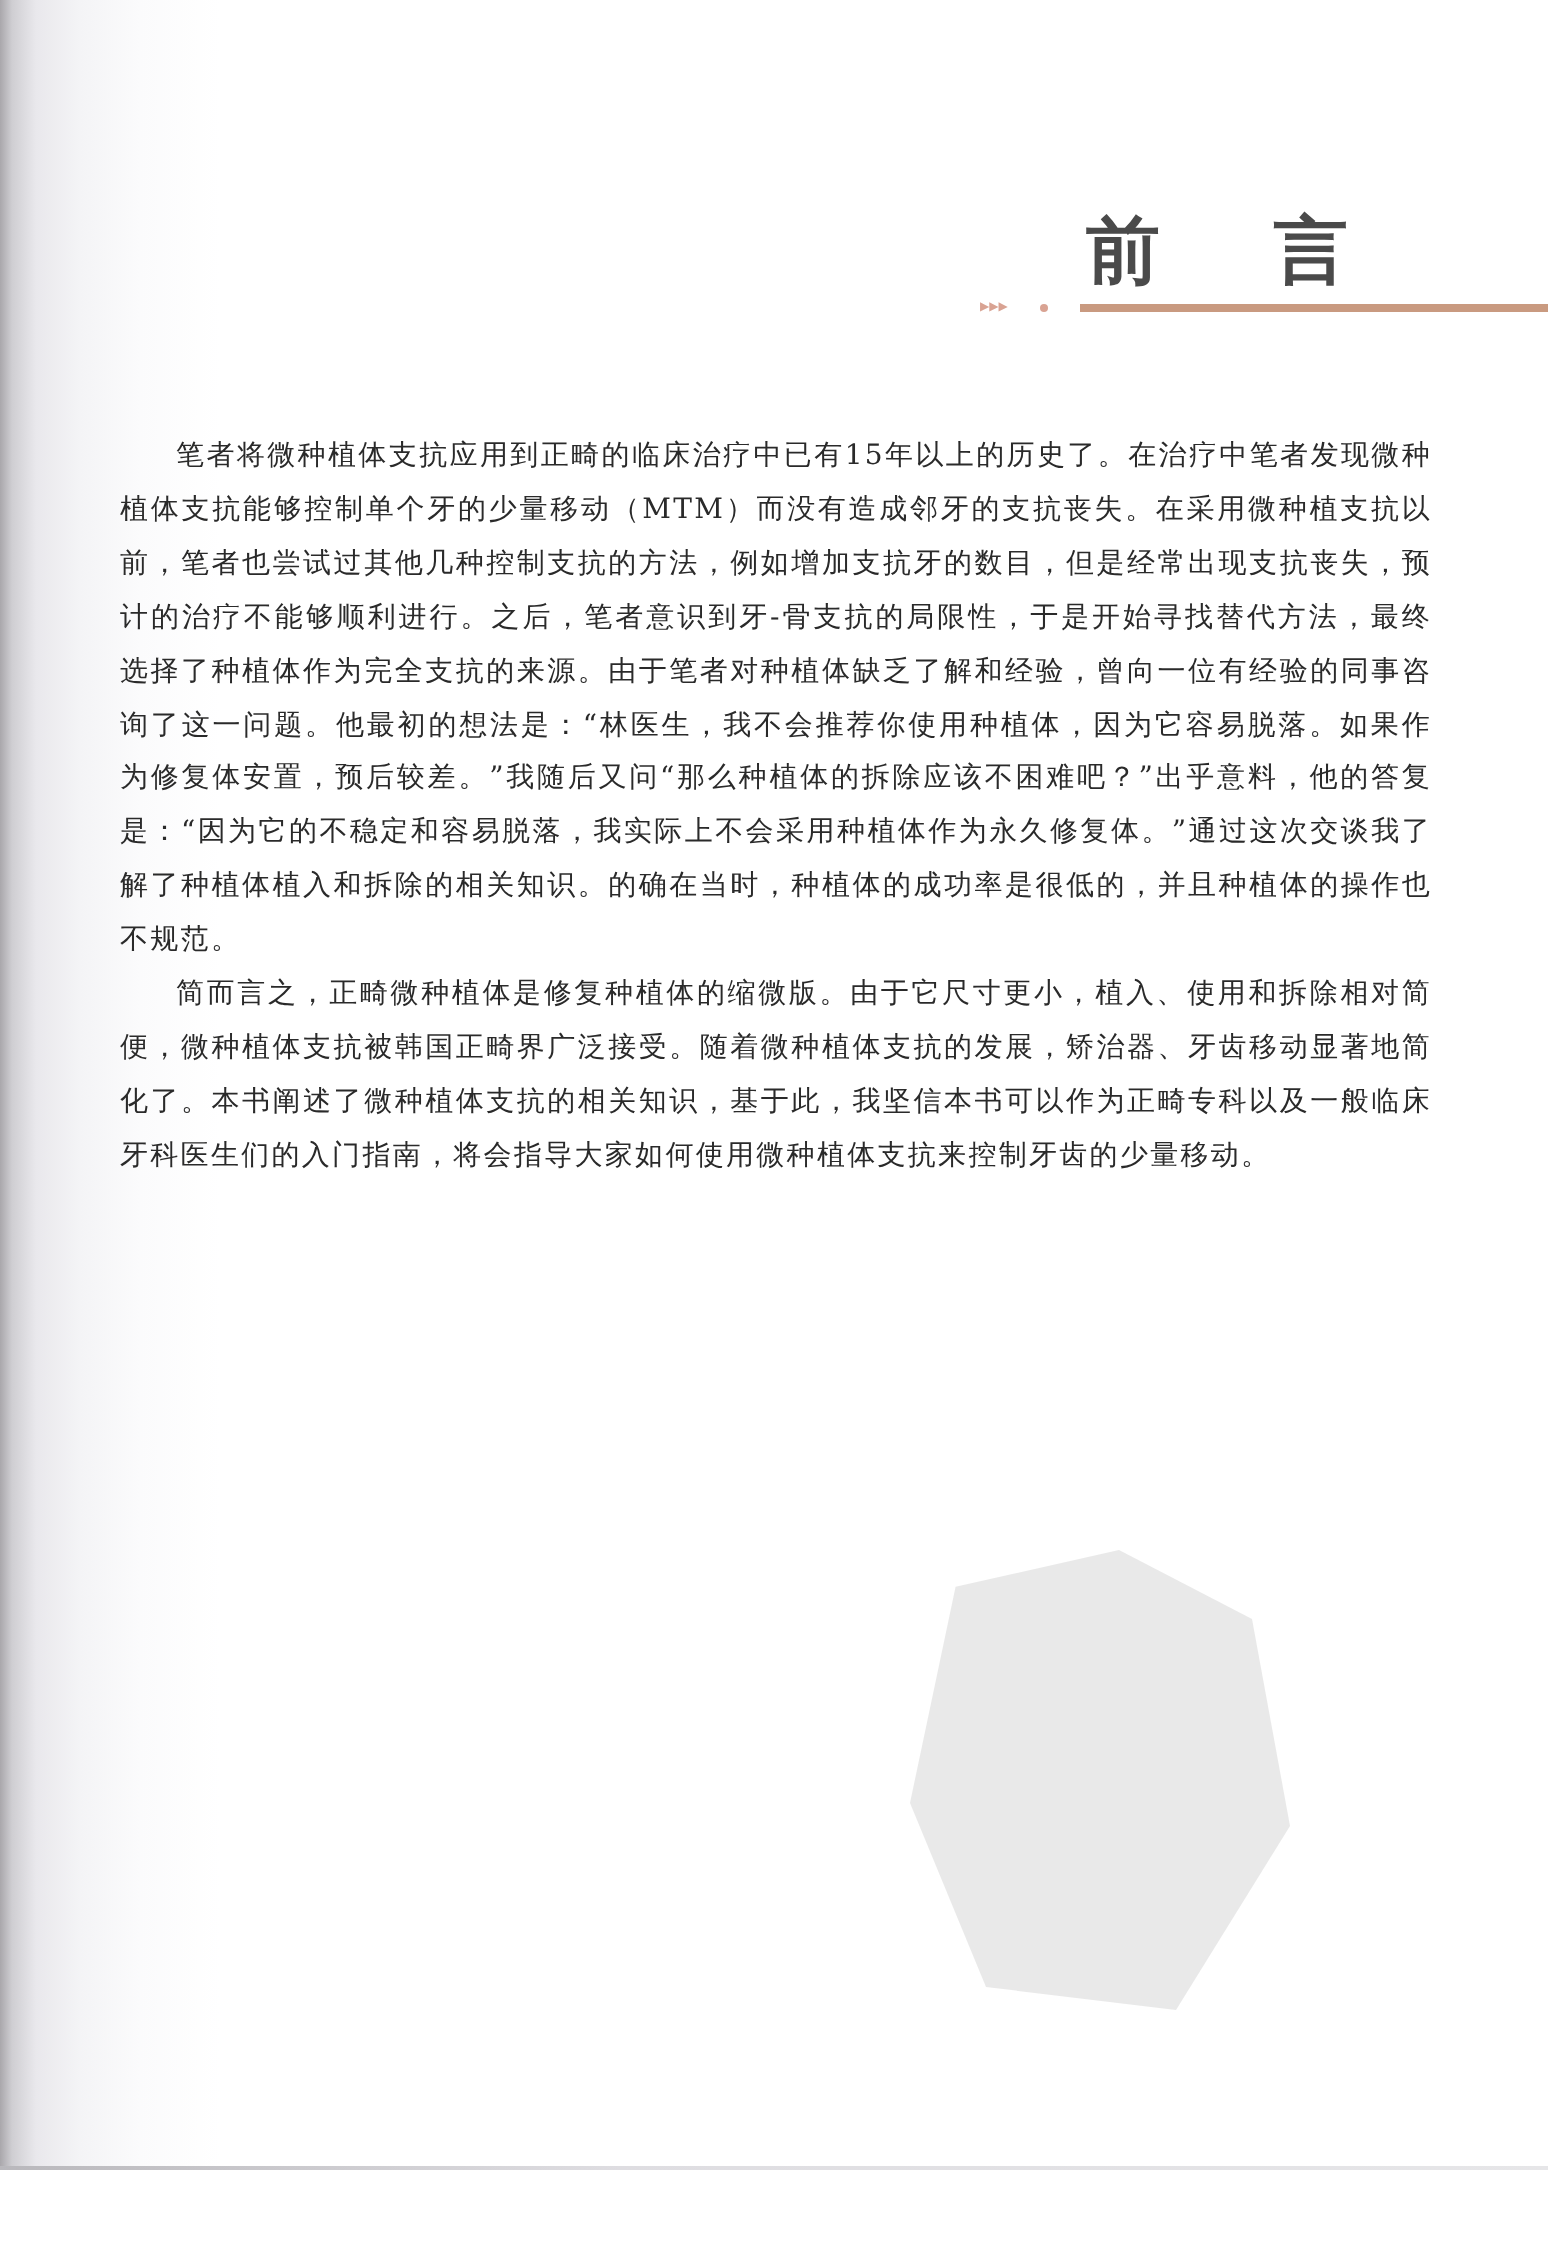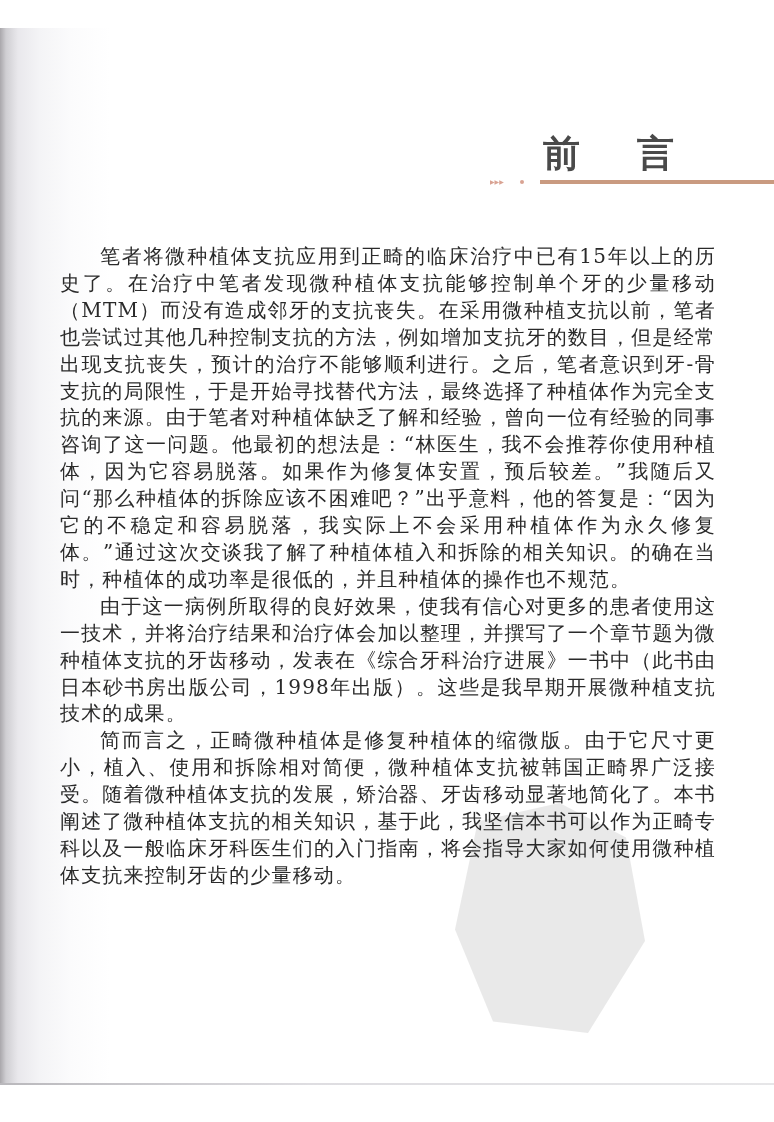--- a/index.html
+++ b/index.html
@@ -4,41 +4,40 @@
 <style>
   html, body { margin: 0; padding: 0; }
   body {
     width: 774px; height: 1122px; position: relative; overflow: hidden;
     background: #ffffff;
     font-family: "DejaVu Serif", "Liberation Serif", serif;
   }
   .page {
     position: absolute; left: 0; top: 0; width: 632px; height: 1085px;
     background: linear-gradient(to right, #a9a7ab 0px, #cfced2 6px, #e9e8ec 18px, #f4f4f6 40px, #fbfbfc 70px, #ffffff 110px, #ffffff 100%);
-    margin-top: 28px;
   }
   .page-bottom-edge {
     position: absolute; left: 0; top: 1083px; width: 774px; height: 2px;
     background: linear-gradient(to right, #b9b8bc, #dedde1 40%, #e6e6e8 100%);
   }
   .below {
     position: absolute; left: 0; top: 1085px; width: 774px; height: 37px; background: #ffffff;
   }
   .title {
     position: absolute; left: 543px; top: 101px;
     font-family: "DejaVu Sans", sans-serif; font-weight: bold;
     font-size: 37px; letter-spacing: 22px; color: #4a4a4a; white-space: nowrap;
   }
   .rule-row { position: absolute; left: 490px; top: 150px; height: 8px; width: 284px; }
   .arrows { position: absolute; left: 0; top: 0; font-size: 6px; color: #d9a393; letter-spacing: 0; line-height: 8px; font-family: "DejaVu Sans", sans-serif; }
   .dot { position: absolute; left: 30px; top: 2px; width: 4px; height: 4px; border-radius: 50%; background: #d9a393; }
   .rule { position: absolute; left: 50px; top: 2px; width: 234px; height: 4px; background: #c99a80; }
   .body-text {
     position: absolute; left: 60px; top: 215px; width: 656px;
-    font-size: 20px; line-height: 26.9px; color: #2a2a2a; letter-spacing: 1.15px;
+    font-size: 14px; line-height: 26.9px; color: #2a2a2a; letter-spacing: 1.15px;
     text-align: justify;
   }
   .body-text p { margin: 0; text-indent: 2em; }
   .watermark {
     position: absolute; left: 455px; top: 775px; width: 190px; height: 230px;
     background: #cfcfcf; opacity: 0.45;
     clip-path: polygon(12% 8%, 55% 0%, 90% 15%, 100% 60%, 70% 100%, 20% 95%, 0% 55%);
   }
 </style>
 </head>
@@ -50,18 +49,17 @@
   <div class="rule-row">
     <span class="arrows">▶▶▶</span>
     <span class="dot"></span>
     <span class="rule"></span>
   </div>
 
   <div class="watermark"></div>
 
   <div class="body-text">
     <p>笔者将微种植体支抗应用到正畸的临床治疗中已有15年以上的历史了。在治疗中笔者发现微种植体支抗能够控制单个牙的少量移动（MTM）而没有造成邻牙的支抗丧失。在采用微种植支抗以前，笔者也尝试过其他几种控制支抗的方法，例如增加支抗牙的数目，但是经常出现支抗丧失，预计的治疗不能够顺利进行。之后，笔者意识到牙-骨支抗的局限性，于是开始寻找替代方法，最终选择了种植体作为完全支抗的来源。由于笔者对种植体缺乏了解和经验，曾向一位有经验的同事咨询了这一问题。他最初的想法是：“林医生，我不会推荐你使用种植体，因为它容易脱落。如果作为修复体安置，预后较差。”我随后又问“那么种植体的拆除应该不困难吧？”出乎意料，他的答复是：“因为它的不稳定和容易脱落，我实际上不会采用种植体作为永久修复体。”通过这次交谈我了解了种植体植入和拆除的相关知识。的确在当时，种植体的成功率是很低的，并且种植体的操作也不规范。</p>
-    <p>由于这一病例所取得的良好效果，使我有信心对更多的患者使用这一技术，并将治疗结果和治疗体会加以整理，并撰写了一个章节题为微种植体支抗的牙齿移动，发表在《综合牙科治疗进展》一书中（此书由日本砂书房出版公司，1998年出版）。这些是我早期开展微种植支抗技术的成果。</p>
     <p>简而言之，正畸微种植体是修复种植体的缩微版。由于它尺寸更小，植入、使用和拆除相对简便，微种植体支抗被韩国正畸界广泛接受。随着微种植体支抗的发展，矫治器、牙齿移动显著地简化了。本书阐述了微种植体支抗的相关知识，基于此，我坚信本书可以作为正畸专科以及一般临床牙科医生们的入门指南，将会指导大家如何使用微种植体支抗来控制牙齿的少量移动。</p>
   </div>
 </div>
 <div class="page-bottom-edge"></div>
 <div class="below"></div>
 
 </body></html>

